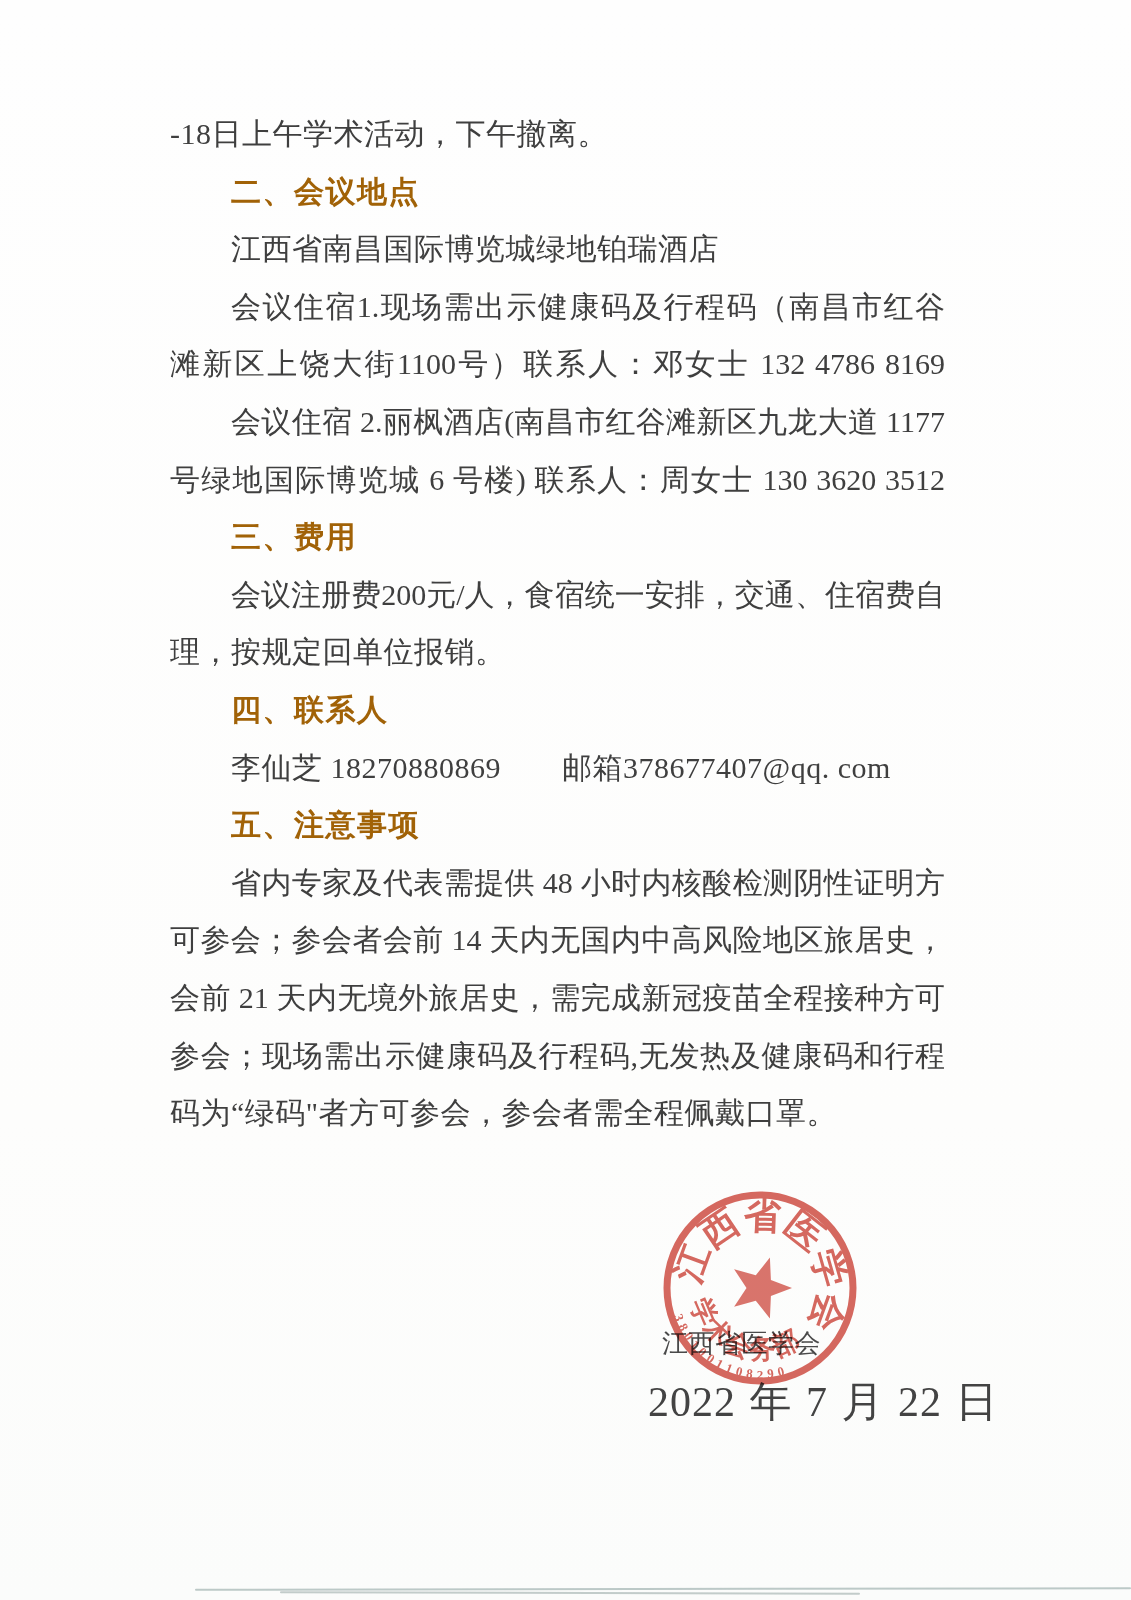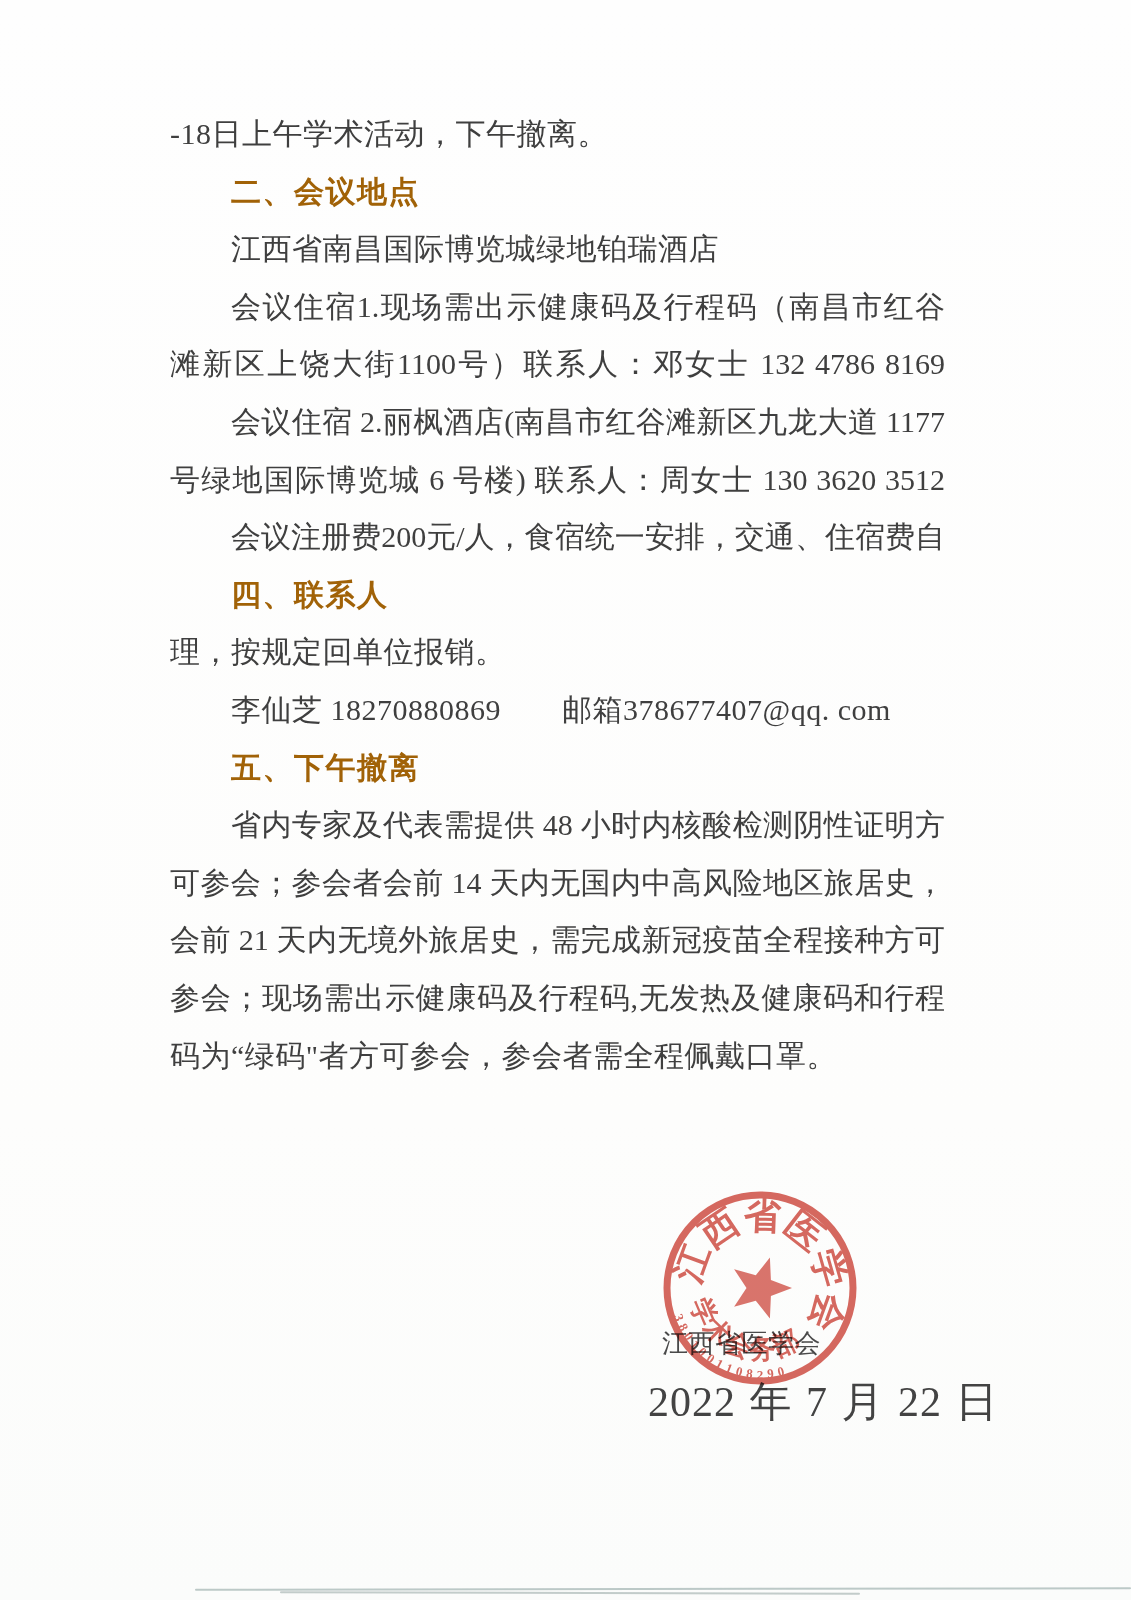--- a/index.html
+++ b/index.html
@@ -58,25 +58,26 @@
 <div id="paper"></div>
 
 <div id="doc-lines">
     <div class="line cont">-18日上午学术活动，下午撤离。</div>
     <div class="line heading">二、会议地点</div>
     <div class="line first">江西省南昌国际博览城绿地铂瑞酒店</div>
     <div class="line first stretch">会议住宿1.现场需出示健康码及行程码（南昌市红谷</div>
     <div class="line cont stretch">滩新区上饶大街1100号）联系人：邓女士 132 4786 8169</div>
     <div class="line first stretch">会议住宿 2.丽枫酒店(南昌市红谷滩新区九龙大道 1177</div>
     <div class="line cont stretch">号绿地国际博览城 6 号楼) 联系人：周女士 130 3620 3512</div>
+    <div class="line heading">三、费用</div>
     <div class="line first stretch">会议注册费200元/人，食宿统一安排，交通、住宿费自</div>
+    <div class="line cont">理，按规定回单位报销。</div>
     <div class="line heading">四、联系人</div>
-    <div class="line cont">理，按规定回单位报销。</div>
     <div class="line first">李仙芝 18270880869　　邮箱378677407@qq. com</div>
-    <div class="line heading">五、下午撤离</div>
+    <div class="line heading">五、注意事项</div>
     <div class="line first stretch">省内专家及代表需提供 48 小时内核酸检测阴性证明方</div>
     <div class="line cont stretch">可参会；参会者会前 14 天内无国内中高风险地区旅居史，</div>
     <div class="line cont stretch">会前 21 天内无境外旅居史，需完成新冠疫苗全程接种方可</div>
     <div class="line cont stretch">参会；现场需出示健康码及行程码,无发热及健康码和行程</div>
     <div class="line cont">码为“绿码"者方可参会，参会者需全程佩戴口罩。</div>
   </div>
 
 <div id="signature-org">江西省医学会</div>
 
 <div id="signature-date">2022 年 7 月 22 日</div>

